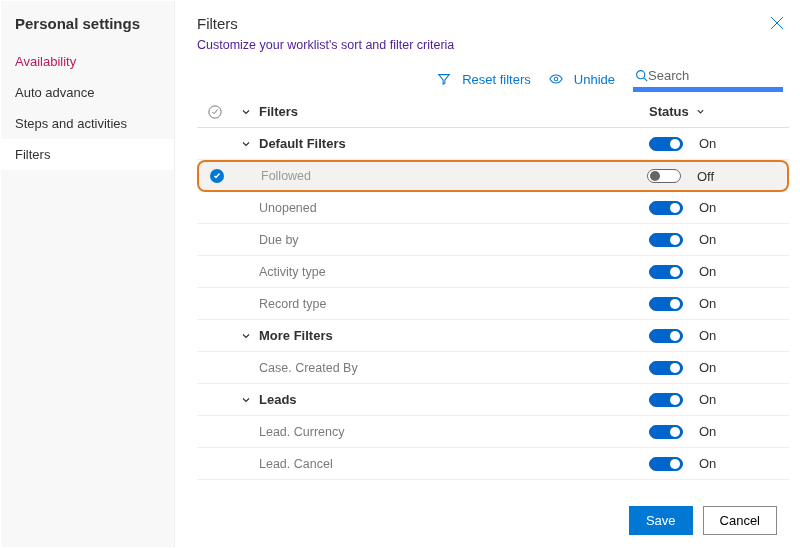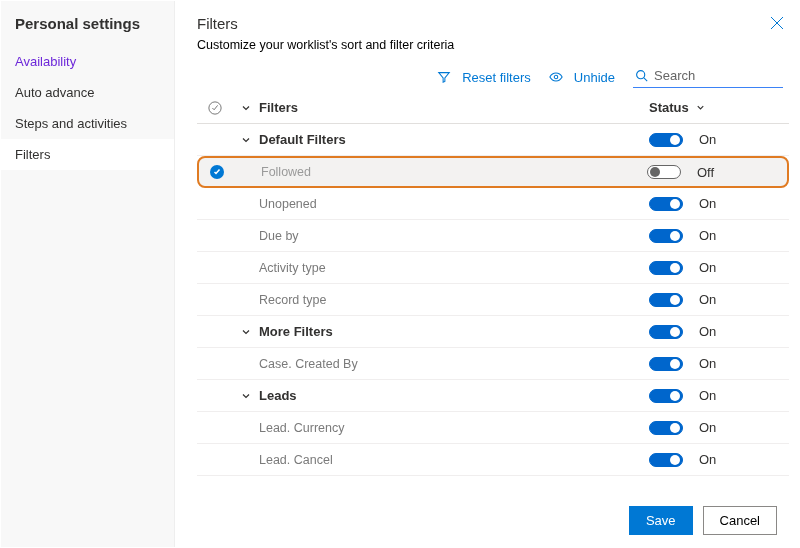--- a/index.html
+++ b/index.html
@@ -1,29 +1,29 @@
 <!DOCTYPE html>
 <html><head>
 <meta charset="utf-8">
 <style>
   * { box-sizing: border-box; margin: 0; padding: 0; }
   html, body { width: 800px; height: 548px; font-family: "Segoe UI", Tahoma, sans-serif; font-size: 13px; color: #323130; overflow: hidden; background: #fff; }
   .app { display: flex; width: 800px; height: 548px; border: 1px solid #fff; }
   .sidebar { width: 174px; flex: 0 0 174px; background: #f8f8f8; border-right: 1px solid #eee; padding: 14px 0 0 0; }
   .sidebar h2 { font-size: 15px; font-weight: 600; padding: 0 14px 14px 14px; }
   .nav-item { padding: 8px 14px; font-size: 13px; cursor: pointer; color: #323130; }
-  .nav-item.disabled { color: #6d28d9; }
+  .nav-item.disabled { color: #be185d; }
   .nav-item.active { background: #fff; }
   .main { flex: 1; display: flex; flex-direction: column; padding: 14px 10px 0 22px; position: relative; }
   .title { font-size: 15px; font-weight: 400; margin-bottom: 6px; }
-  .subtitle { font-size: 12.5px; color: #000000; margin-bottom: 8px; }
+  .subtitle { font-size: 12.5px; color: #4c1d95; margin-bottom: 8px; }
   .close-x { position: absolute; top: 14px; right: 14px; cursor: pointer; color: #0078d4; }
   .toolbar { display: flex; justify-content: flex-end; align-items: center; gap: 18px; padding: 6px 6px 4px 0; font-size: 13px; }
   .tool-link { color: #0078d4; display: flex; align-items: center; gap: 11px; cursor: pointer; }
-  .searchbox { display: flex; align-items: center; gap: 6px; border-bottom: 1px solid #3b82f6; padding: 2px 2px 4px 2px; min-width: 150px; color: #888; }
+  .searchbox { display: flex; align-items: center; border-bottom: 5px solid #3b82f6; padding: 2px 2px 4px 2px; min-width: 150px; color: #888; }
   .table { flex: 1; overflow: hidden; }
   .thead { display: flex; align-items: center; border-bottom: 1px solid #e1dfdd; padding: 8px 0; font-weight: 600; font-size: 13px; }
   .col-check { width: 36px; display:flex; justify-content:center; align-items:center; }
   .col-expand { width: 26px; display:flex; justify-content:center; align-items:center; }
   .col-name { flex: 1; }
   .col-status { width: 140px; display:flex; align-items:center; gap:6px; }
   .row { display: flex; align-items: center; height: 32px; border-bottom: 1px solid #f0eeee; font-size: 13px; }
   .row.group .col-name { font-weight: 600; }
   .row.leaf .col-name { color: #7a7a7a; font-size: 12.5px; }
   .indent1 { padding-left: 0px; }

